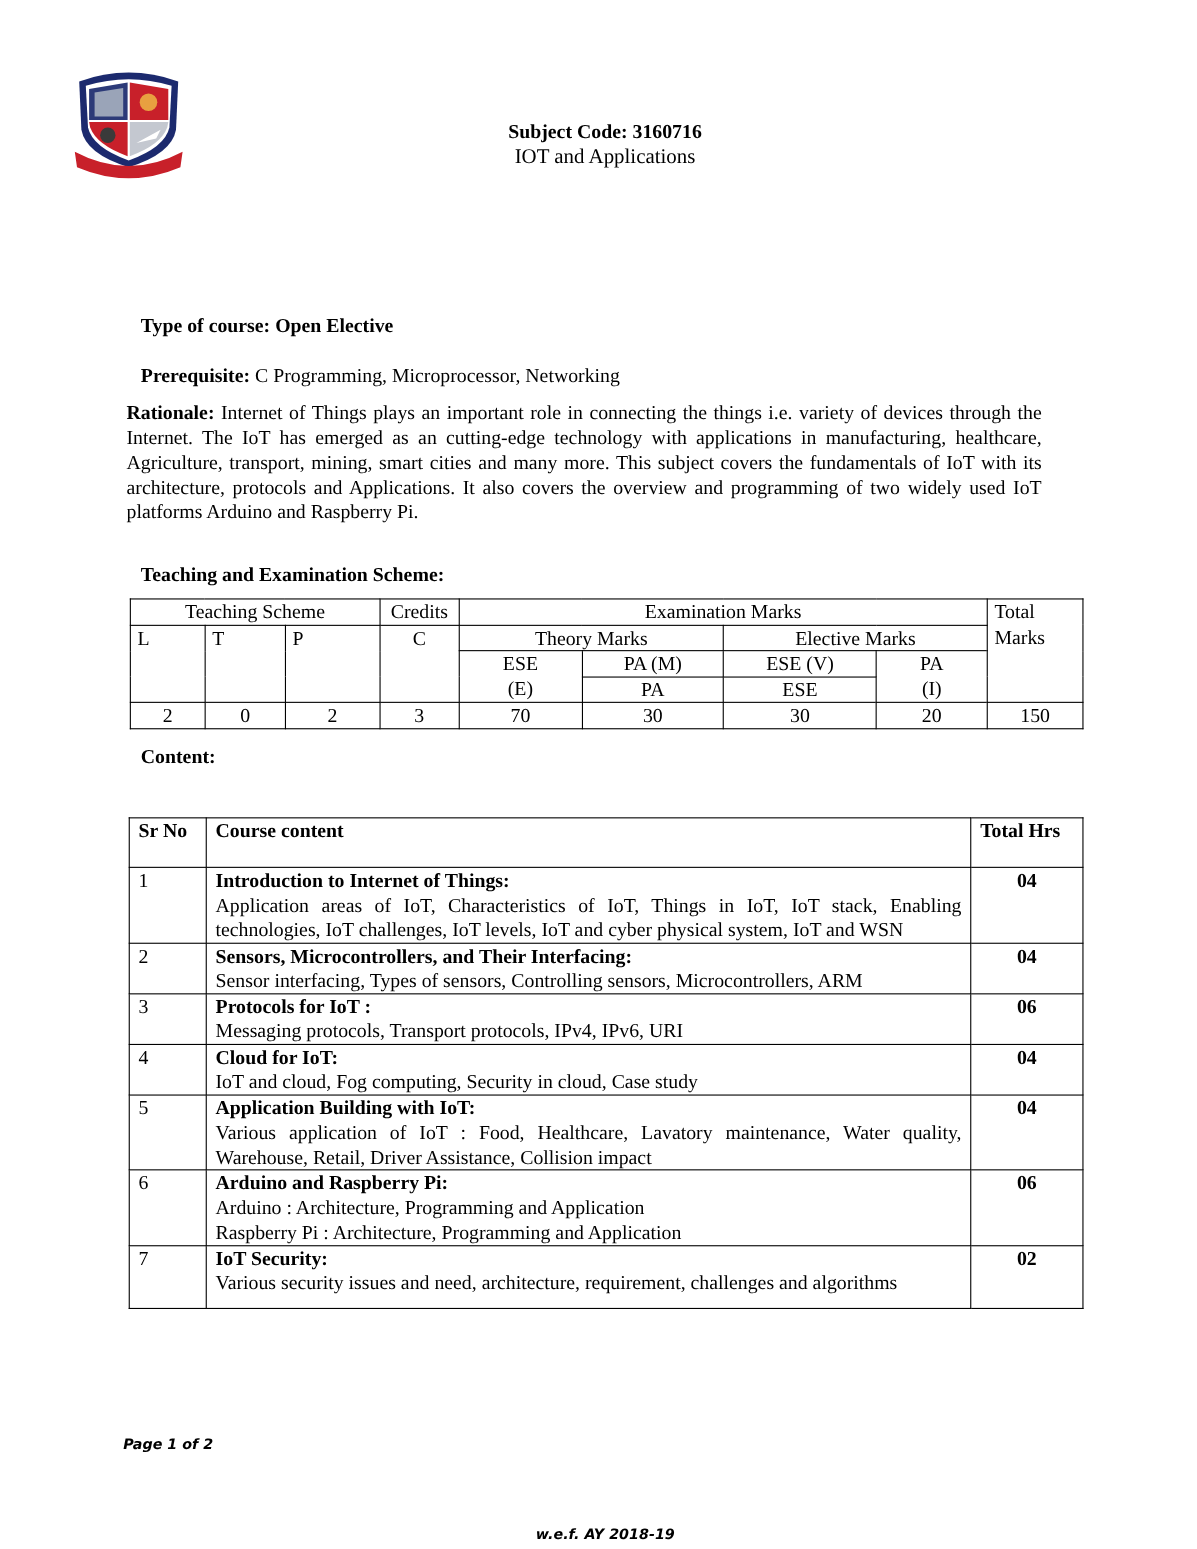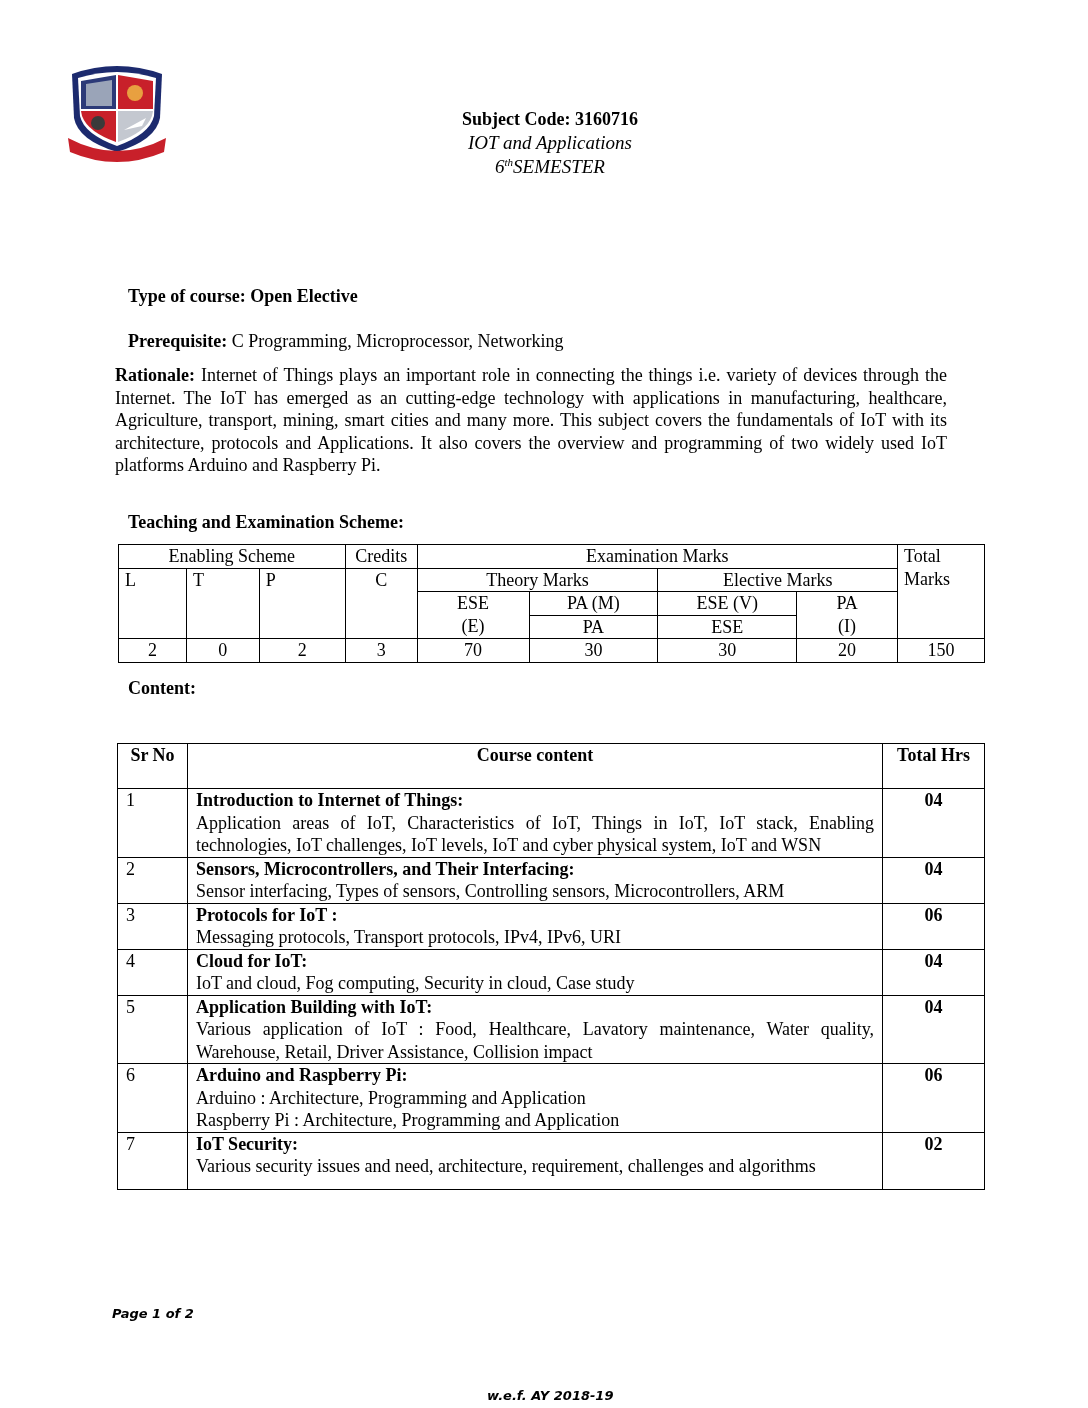--- a/index.html
+++ b/index.html
@@ -2,21 +2,21 @@
 <html><head>
 <meta charset="utf-8">
 <style>
   html, body { margin:0; padding:0; background:#ffffff; }
   body { width:1088px; height:1408px; position:relative; overflow:hidden;
          font-family:"Liberation Serif", "DejaVu Serif", serif; color:#000; }
   .logo { position:absolute; left:64px; top:60px; width:106px; height:104px; }
   .header { position:absolute; left:280px; top:108px; width:540px; text-align:center; }
   .h-univ { font-weight:bold; font-size:24px; line-height:30px; letter-spacing:0.2px; }
   .h-bold { font-weight:bold; font-size:18px; line-height:23px; }
-  .h-norm { font-size:19px; line-height:24px;font-style:italic; }
+  .h-norm { font-size:19px; line-height:24px; }
   .h-norm sup { font-size:11px; vertical-align:7px; line-height:0; }
   .sec { position:absolute; left:128px; font-size:18px;margin-top:12px; }
   .b { font-weight:bold; }
   .rationale { position:absolute; left:115px; top:364px; width:832px; font-size:18px;
                line-height:22.5px; text-align:justify; }
   table { border-collapse:collapse; position:absolute; font-size:18px; }
   td { border:1.5px solid #000; padding:0 6px; vertical-align:top; line-height:22.5px; }
   .scheme { left:118px; top:544px; width:867px; }
   .scheme td { height:21px; }
   .c { text-align:center; }
@@ -40,21 +40,20 @@
   <path d="M17 51 L52 51 L52 82 Q24 72 18 56 Z" fill="#c8202a"></path>
   <circle cx="34" cy="63" r="7" fill="#3a3a3a"></circle>
   <path d="M54 51 L89 51 L88 56 Q82 72 54 82 Z" fill="#c4c8d0"></path>
   <path d="M60 70 L82 58 L78 66 Z" fill="#ffffff"></path>
   <path d="M4 78 Q53 104 102 78 L100 92 Q53 112 6 92 Z" fill="#c8202a"></path>
 </svg>
 
 <div class="header">
   <div class="h-bold">Subject Code: 3160716</div>
   <div class="h-norm">IOT and Applications</div>
-  <div class="h-norm"><span>6</span><sup>th</sup><span>SEMESTER</span></div>
 </div>
 
 <div class="sec b" style="top:274px;">Type of course: Open Elective</div>
 
 <div class="sec" style="top:319px;"><span class="b">Prerequisite:</span><span> C Programming, Microprocessor, Networking</span></div>
 
 <div class="rationale"><span class="b">Rationale:</span><span> Internet of Things plays an important role in connecting the things i.e. variety of devices through the Internet. The IoT has emerged as an cutting-edge technology with applications in manufacturing, healthcare, Agriculture, transport, mining, smart cities and many more. This subject covers the fundamentals of IoT with its architecture, protocols and Applications. It also covers the overview and programming of two widely used IoT platforms Arduino and Raspberry Pi.</span></div>
 
 <div class="sec b" style="top:500px;">Teaching and Examination Scheme:</div>
 
@@ -65,21 +64,21 @@
       <col style="width:86px">
       <col style="width:72px">
     <col style="width:112px">
       <col style="width:129px">
       <col style="width:139px">
       <col style="width:101px">
       <col style="width:87px">
   </colgroup>
   <tbody>
       <tr>
-    <td colspan="3" class="c">Enabling Scheme</td>
+    <td colspan="3" class="c">Teaching Scheme</td>
     <td class="c">Credits</td>
     <td colspan="4" class="c">Examination Marks</td>
     <td rowspan="4"><span>Total</span><br><span>Marks</span></td>
   </tr>
   <tr>
     <td rowspan="3">L</td>
     <td rowspan="3">T</td>
     <td rowspan="3">P</td>
     <td rowspan="3" class="c">C</td>
     <td colspan="2" class="c">Theory Marks</td>
@@ -111,21 +110,21 @@
 
 <div class="sec b" style="top:666px;text-align:center;">Content:</div>
 
 <table class="content">
   <colgroup>
       <col style="width:70px">
       <col style="width:696px">
       <col style="width:102px">
     </colgroup>
   <tbody>
-      <tr style="height:45px;text-align:center;">
+      <tr style="height:45px;">
     <td class="b">Sr No</td>
     <td class="b">Course content</td>
     <td class="b">Total Hrs</td>
   </tr>
   </tbody>
     <tbody id="content-rows">
       <tr>
         <td>1</td>
         <td style="text-align: justify;">
           <div class="b">Introduction to Internet of Things:</div>

